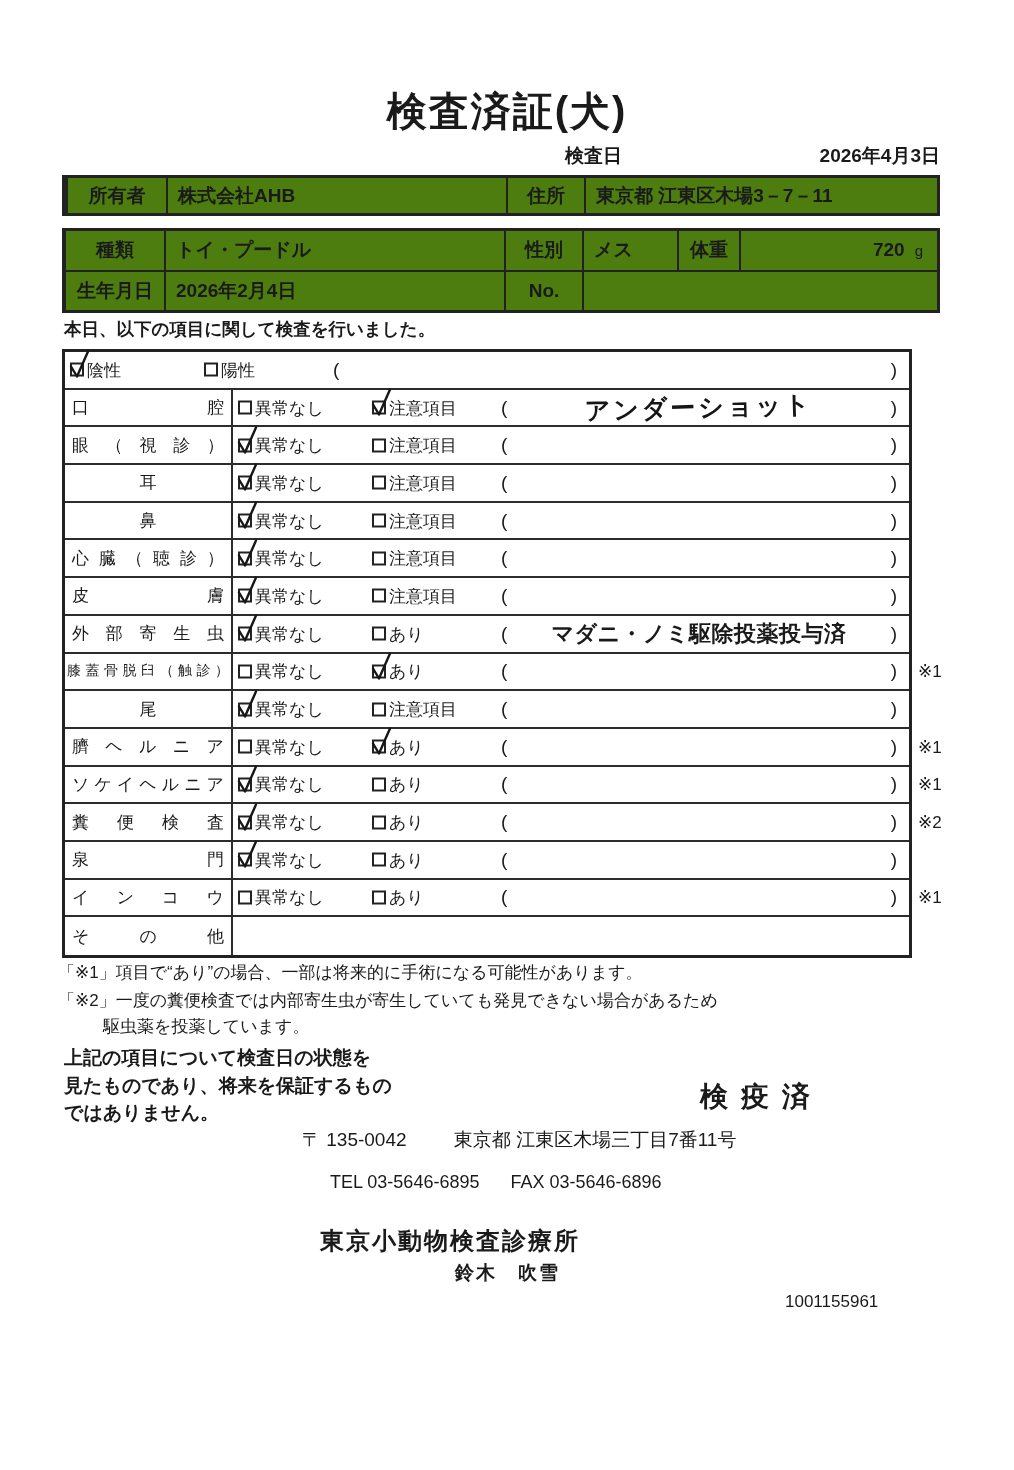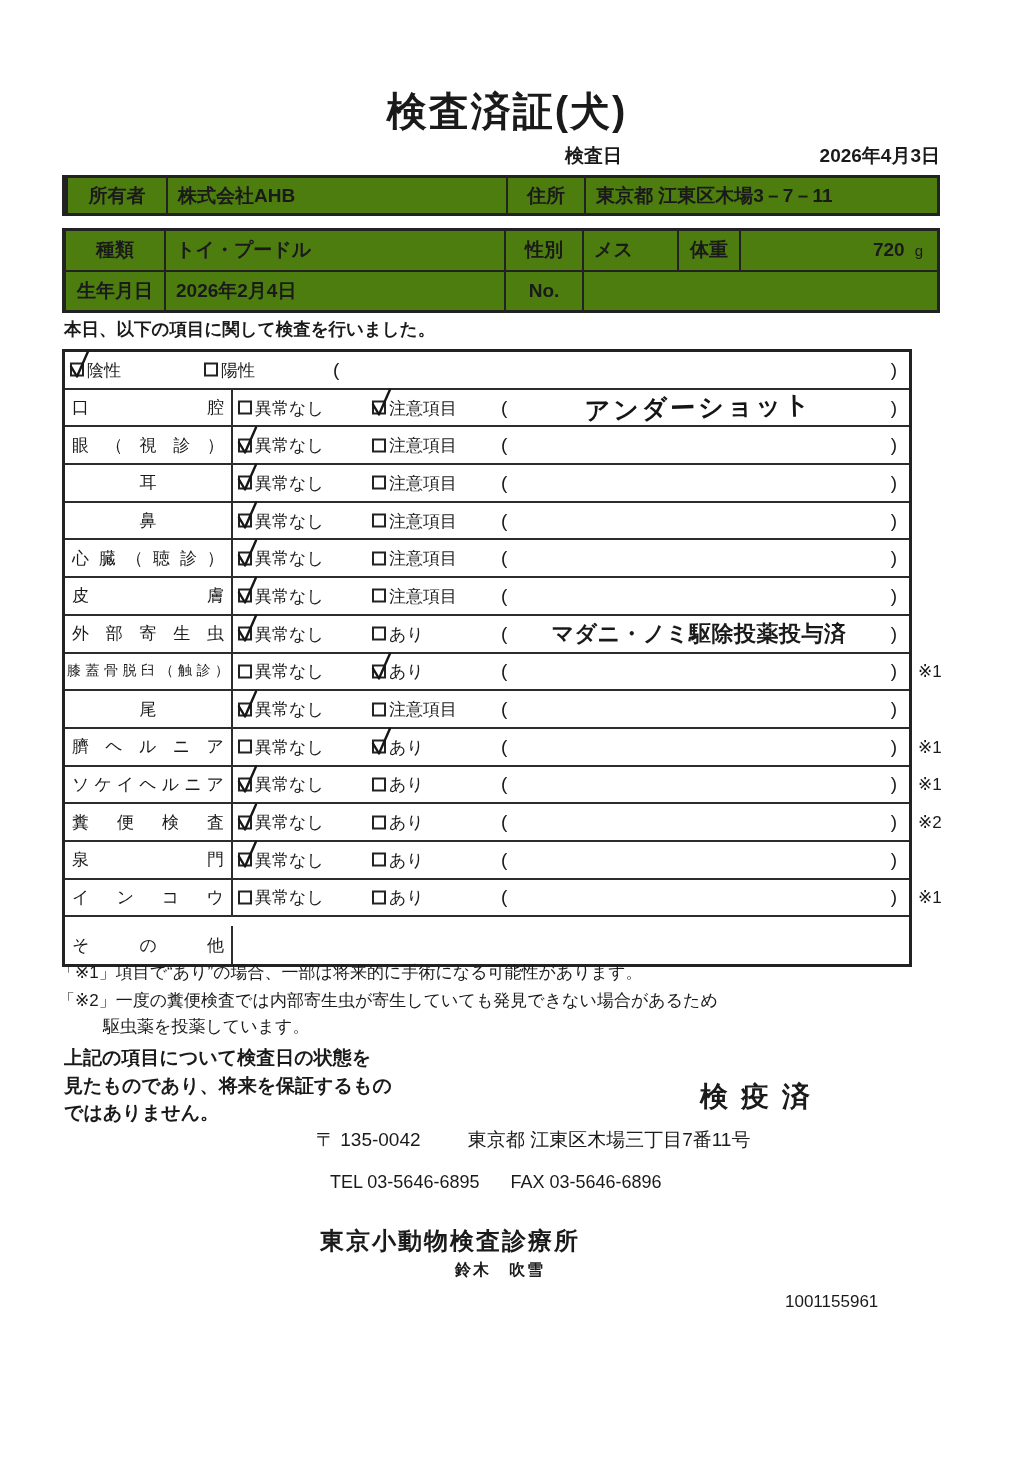--- a/index.html
+++ b/index.html
@@ -23,21 +23,21 @@
   .tblB .trow{display:flex;flex:1;}
   .tblB .trow:first-child{border-bottom:2px solid #222;}
   .wval{flex:1;justify-content:flex-end;padding-right:14px;font-weight:600;}
   .wunit{font-size:15px;margin-left:10px;font-weight:400;}
 
   .intro{left:64px;top:317px;font-size:17.5px;font-weight:600;}
 
   
   .mtable{left:62px;top:349px;width:850px;box-sizing:border-box;border:3px solid #222;background:#fff;}
   .mrow{position:relative;height:37.7px;box-sizing:border-box;border-bottom:2px solid #2c2c2c;display:flex;}
-  .mrow:last-child{border-bottom:none;margin-top:9px;}
+  .mrow:last-child{border-bottom:none;}
   .mlabel{width:168px;box-sizing:border-box;border-right:2px solid #2c2c2c;display:flex;align-items:center;font-size:17px;font-weight:500;}
   .mlabel span{display:block;width:100%;padding:0 7px;box-sizing:border-box;}
   .lab-justify span{text-align:justify;text-align-last:justify;}
   .lab-center span{text-align:center;text-align-last:center;}
   .lab-small span{font-size:14px;padding:0 2px;text-align:justify;text-align-last:justify;}
   .mcontent{position:relative;flex:1;}
   .opt{position:absolute;top:50%;transform:translateY(-50%);display:flex;align-items:center;font-size:17px;font-weight:500;white-space:nowrap;}
   .opt.o1{left:5px;} .opt.o2{left:139px;}
   .cbwrap{position:relative;width:14px;height:14px;margin-right:3px;flex:0 0 auto;}
   .cb{position:absolute;inset:0;border:2px solid #222;box-sizing:border-box;background:#fff;}
@@ -48,26 +48,26 @@
   .pt-printed{font-size:22px;font-weight:700;letter-spacing:0.5px;}
   .note-mark{position:absolute;right:-38px;top:50%;transform:translateY(-50%);font-size:17px;font-weight:500;width:36px;padding-left:7px;box-sizing:border-box;}
 
   
   .fnote{font-size:17px;font-weight:500;line-height:26px;}
   .fn1{left:58px;top:960px;}
   .fn2{left:58px;top:988px;width:880px;}
   .fn2 .cont{display:block;padding-left:45px;}
   .disclaimer{left:64px;top:1044px;font-size:19px;font-weight:600;line-height:27.5px;}
   .stamp{left:700px;top:1078px;font-size:28px;font-weight:600;letter-spacing:13px;}
-  .addr-line{left:316px;top:1127px;font-size:19px;font-weight:500;white-space:nowrap;}
+  .addr-line{left:302px;top:1127px;font-size:19px;font-weight:500;white-space:nowrap;}
   .addr-line .postal{margin-right:42px;}
   .tel-line{left:330px;top:1172px;font-size:18px;font-weight:500;white-space:nowrap;}
   .tel-line .fax{margin-left:26px;}
   .clinic{left:320px;top:1225px;font-size:24px;font-weight:600;letter-spacing:2px;}
-  .examiner{left:455px;top:1260px;font-size:16px;font-weight:600;letter-spacing:2px;}
+  .examiner{left:455px;top:1260px;font-size:19px;font-weight:600;letter-spacing:2px;}
   .serial{left:785px;top:1292px;font-size:17px;font-weight:500;}
 </style>
 </head>
 <body>
 
 <div class="page">
 
   <div class="abs title">検査済証(犬)</div>
 
   <div class="abs exam-date-label">検査日</div>

